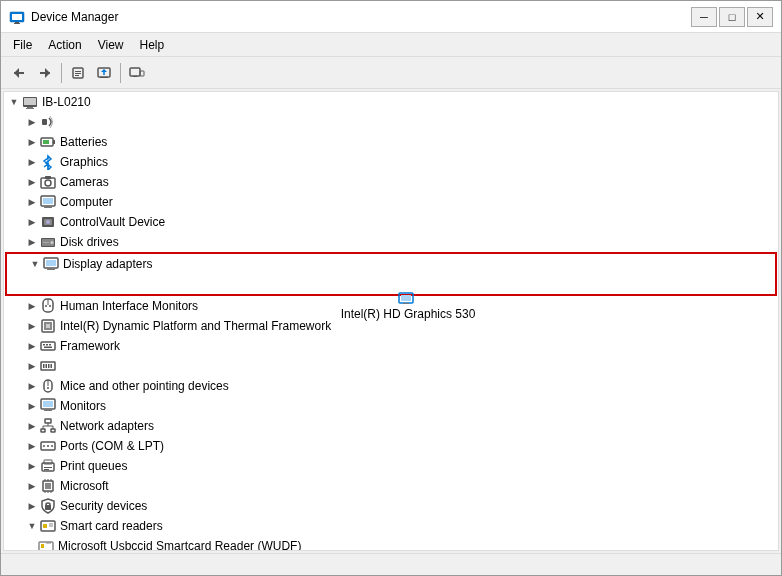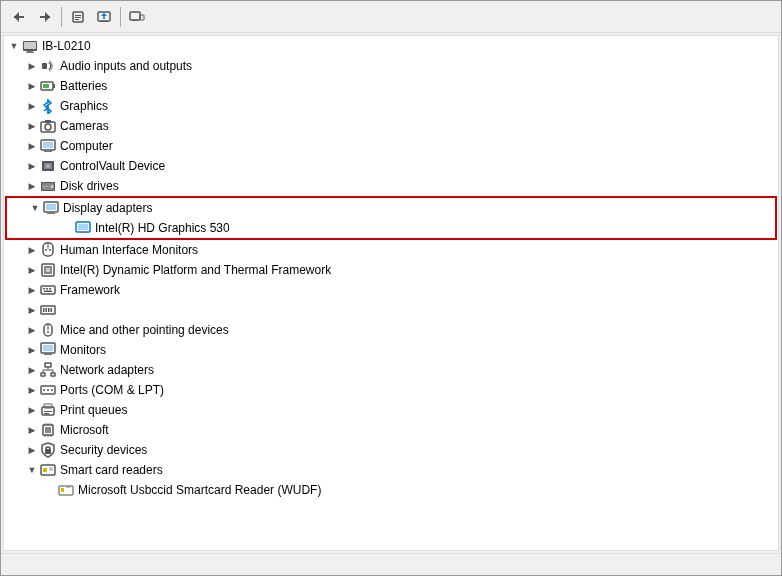--- a/index.html
+++ b/index.html
@@ -146,21 +146,43 @@
     }
 
     
     .svg-icon { width: 16px; height: 16px; }
   </style>
 </head>
 <body>
 
 <div class="window">
 
-
+  <div class="title-bar">
+    <div class="title-bar-left">
+      <svg class="svg-icon" viewBox="0 0 16 16">
+        <rect x="1" y="3" width="14" height="10" rx="1" fill="#0078d7" stroke="#005fa0" stroke-width="0.5"></rect>
+        <rect x="3" y="5" width="10" height="6" fill="#fff"></rect>
+        <rect x="6" y="13" width="4" height="1" fill="#555"></rect>
+        <rect x="5" y="14" width="6" height="1" fill="#555"></rect>
+      </svg>
+      <span class="title-text">Device Manager</span>
+    </div>
+    <div class="title-bar-controls">
+      <button class="title-btn">─</button>
+      <button class="title-btn">□</button>
+      <button class="title-btn close">✕</button>
+    </div>
+  </div>
+
+  <div class="menu-bar">
+    <span class="menu-item">File</span>
+    <span class="menu-item">Action</span>
+    <span class="menu-item">View</span>
+    <span class="menu-item">Help</span>
+  </div>
 
   <div class="toolbar">
     <button class="toolbar-btn">
       <svg width="14" height="14" viewBox="0 0 14 14">
           <polygon points="7,2 2,7 7,12" fill="#555"></polygon>
           <rect x="2" y="6" width="10" height="2" fill="#555"></rect>
         </svg>
     </button>
     <button class="toolbar-btn">
       <svg width="14" height="14" viewBox="0 0 14 14">
@@ -213,21 +235,20 @@
 
       <div class="tree-item" style="padding-left:20px;">
         <span class="expand-btn">▶</span>
         <span class="item-icon">
           <svg width="16" height="16" viewBox="0 0 16 16">
               <rect x="2" y="5" width="5" height="6" rx="1" fill="#555"></rect>
               <path d="M9 4 Q13 8 9 12" stroke="#555" stroke-width="1.5" fill="none"></path>
               <path d="M10 2 Q15 8 10 14" stroke="#555" stroke-width="1" fill="none" opacity="0.5"></path>
             </svg>
         </span>
-        <span class="item-label">Audio inputs and outputs</span>
       </div>
 
       <div class="tree-item" style="padding-left:20px;">
         <span class="expand-btn">▶</span>
         <span class="item-icon">
           <svg width="16" height="16" viewBox="0 0 16 16">
               <rect x="1" y="4" width="12" height="8" rx="1" fill="none" stroke="#555" stroke-width="1.5"></rect>
               <rect x="13" y="6" width="2" height="4" rx="0.5" fill="#555"></rect>
               <rect x="3" y="6" width="6" height="4" fill="#4caf50"></rect>
             </svg>
@@ -304,21 +325,21 @@
             <svg width="16" height="16" viewBox="0 0 16 16">
                 <rect x="1" y="2" width="14" height="10" rx="1" fill="none" stroke="#555" stroke-width="1.5"></rect>
                 <rect x="3" y="4" width="10" height="6" fill="#aad4f5"></rect>
                 <rect x="5" y="12" width="6" height="1" fill="#777"></rect>
                 <rect x="4" y="13" width="8" height="1" fill="#777"></rect>
               </svg>
           </span>
           <span class="item-label">Display adapters</span>
         </div>
 
-        <div class="tree-item" style="padding-left:52px;">
+        <div class="tree-item" style="padding-left:36px;flex-direction:column;">
           <span class="expand-btn" style="visibility:hidden;">▶</span>
           <span class="item-icon">
             <svg width="16" height="16" viewBox="0 0 16 16">
                 <rect x="1" y="2" width="14" height="10" rx="1" fill="none" stroke="#0078d7" stroke-width="1.5"></rect>
                 <rect x="3" y="4" width="10" height="6" fill="#aad4f5"></rect>
                 <rect x="5" y="12" width="6" height="1" fill="#777"></rect>
               </svg>
           </span>
           <span class="item-label">Intel(R) HD Graphics 530</span>
         </div>
@@ -478,21 +499,21 @@
           <svg width="16" height="16" viewBox="0 0 16 16">
               <rect x="1" y="3" width="14" height="10" rx="1" fill="none" stroke="#555" stroke-width="1.5"></rect>
               <rect x="3" y="6" width="4" height="4" rx="0.5" fill="#dcb200"></rect>
               <line x1="9" y1="6" x2="13" y2="6" stroke="#888" stroke-width="1"></line>
               <line x1="9" y1="8" x2="13" y2="8" stroke="#888" stroke-width="1"></line>
             </svg>
         </span>
         <span class="item-label">Smart card readers</span>
       </div>
 
-      <div class="tree-item" style="padding-left:38px;">
+      <div class="tree-item" style="padding-left:18px;">
         <span class="expand-btn" style="visibility:hidden;">▶</span>
         <span class="item-icon">
           <svg width="16" height="16" viewBox="0 0 16 16">
               <rect x="1" y="4" width="14" height="9" rx="1" fill="none" stroke="#888" stroke-width="1.5"></rect>
               <rect x="3" y="6" width="3" height="4" rx="0.3" fill="#dcb200"></rect>
               <path d="M8 5 L13 5" stroke="#888" stroke-width="1"></path>
             </svg>
         </span>
         <span class="item-label">Microsoft Usbccid Smartcard Reader (WUDF)</span>
       </div>

